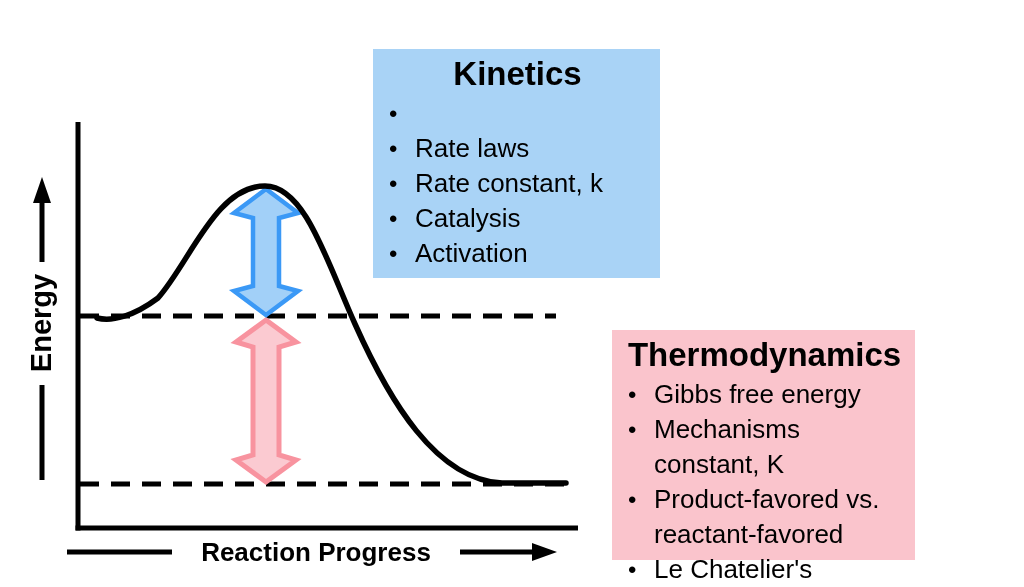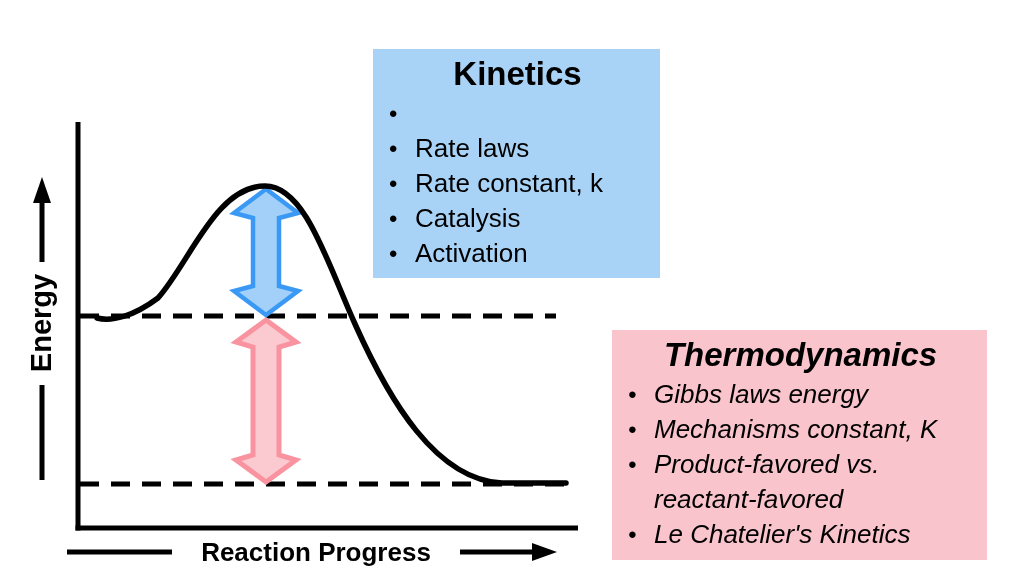--- a/index.html
+++ b/index.html
@@ -13,21 +13,21 @@
   }
   .stage svg { position: absolute; left: 0; top: 0; }
 
   .info-box {
     position: absolute;
     box-sizing: border-box;
     color: #000000;
     padding: 5px 10px 0 12px;
   }
   .info-box.kinetics  { left: 373px; top: 49px;  width: 287px; height: 229px; }
-  .info-box.thermo    { left: 612px; top: 330px; width: 375px; height: 230px; font-style: italic; }
+  .info-box.thermo    { left: 612px; top: 330px; width: 303px; height: 230px; }
 
   .box-title {
     font-size: 33px;
     font-weight: bold;
     text-align: center;
     line-height: 40px;
     margin-bottom: 2px;
     white-space: nowrap;
   }
   ul.bullets {
@@ -117,21 +117,21 @@
         <span class="item-text">Activation</span>
       </li>
     </ul>
   </div>
 
   <div class="info-box thermo" style="background: rgb(250, 196, 204);">
     <div class="box-title">Thermodynamics</div>
     <ul class="bullets">
       <li>
         <span class="dot">•</span>
-        <span class="item-text">Gibbs laws energy</span>
+        <span class="item-text">Gibbs free energy</span>
       </li>
       <li>
         <span class="dot">•</span>
         <span class="item-text">Mechanisms constant, K</span>
       </li>
       <li>
         <span class="dot">•</span>
         <span class="item-text">Product-favored vs. reactant-favored</span>
       </li>
       <li>

